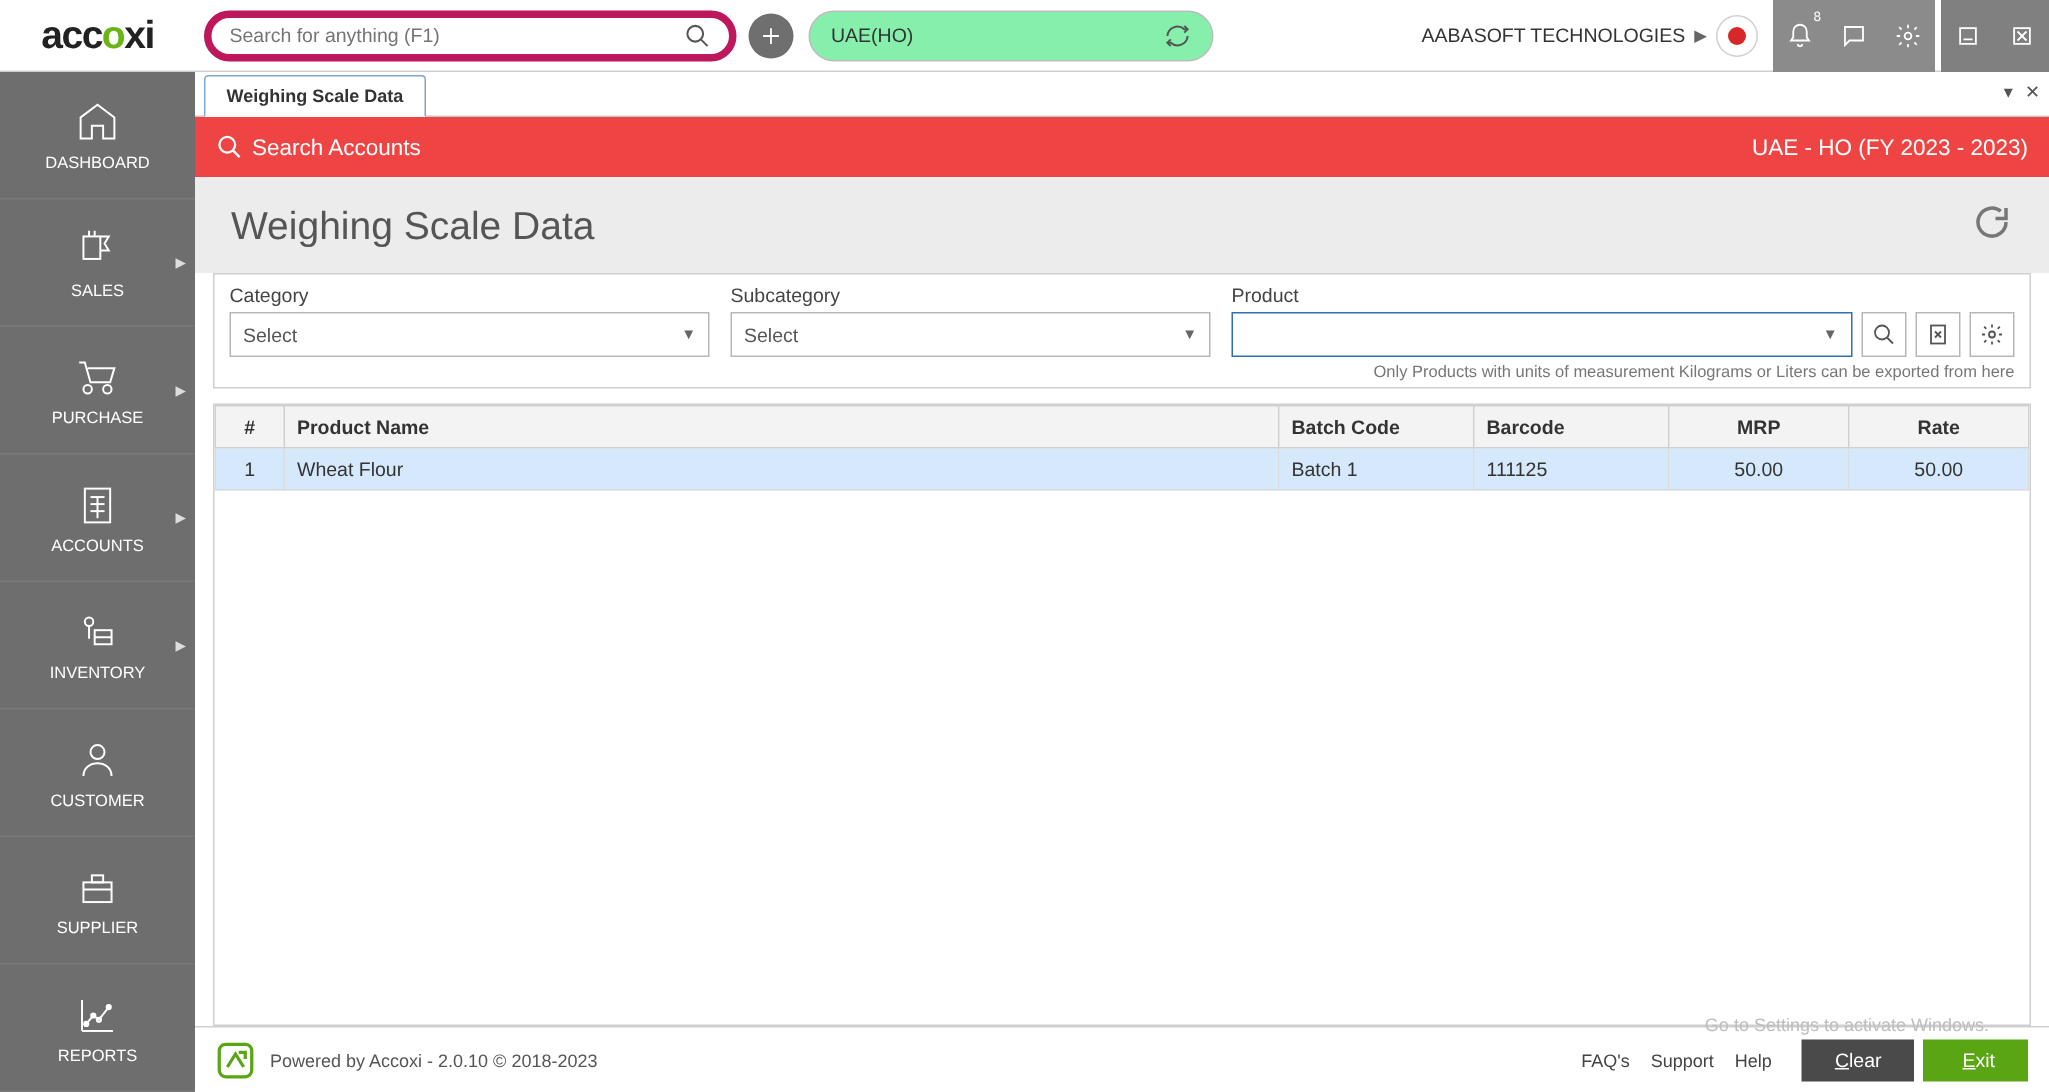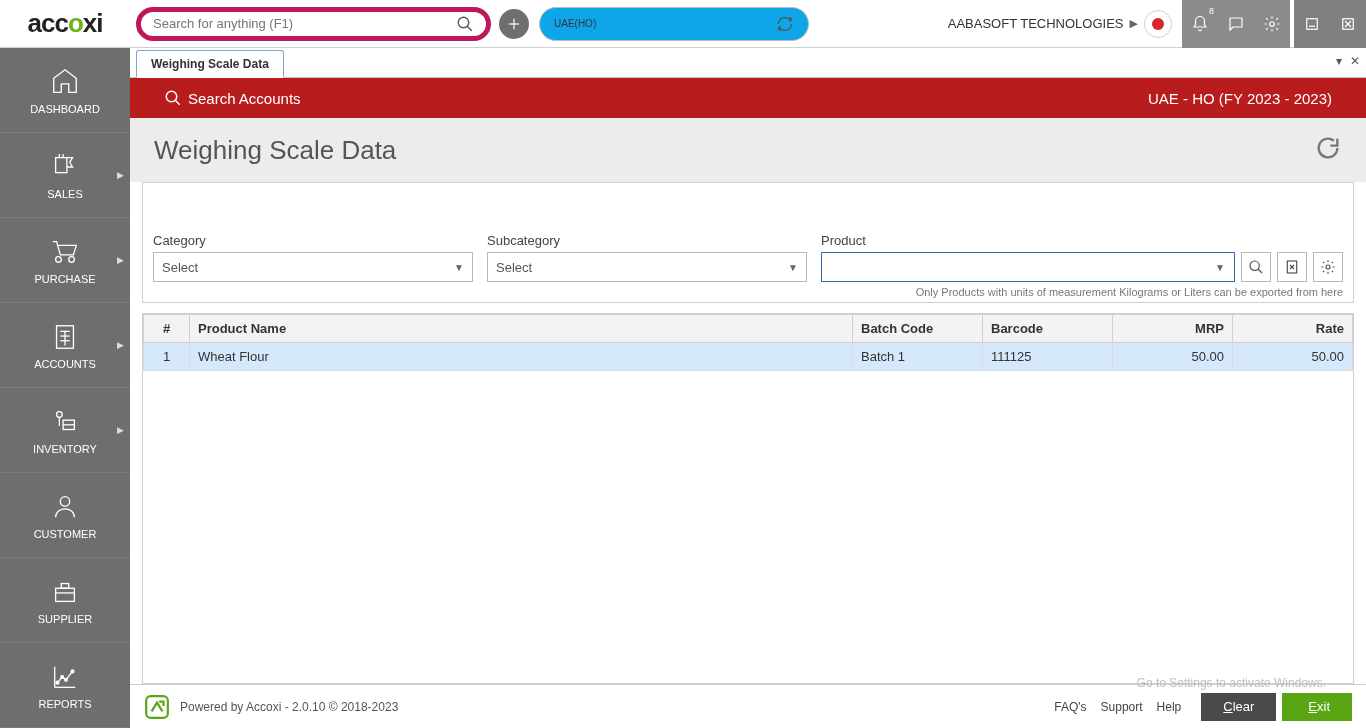--- a/index.html
+++ b/index.html
@@ -4,21 +4,21 @@
 <style>
   * { margin:0; padding:0; box-sizing:border-box; font-family:"Segoe UI",Arial,sans-serif; }
   html,body{width:1366px;height:728px;overflow:hidden;background:#fff;}
   
   .topbar{height:48px;display:flex;align-items:center;background:#fff;border-bottom:1px solid #d0d0d0;}
   .logo{width:130px;height:48px;display:flex;align-items:center;justify-content:center;font-weight:700;font-size:26px;letter-spacing:-1px;color:#222;text-align:right;}
   .logo .dot{color:#6ab516;}
   .searchwrap{flex:0 0 355px;height:34px;margin-left:6px;border:5px solid #be185d;border-radius:17px;display:flex;align-items:center;padding:0 12px;background:#fff;}
   .searchwrap input{flex:1;border:none;outline:none;font-size:13px;color:#555;background:transparent;}
   .circle-btn{width:30px;height:30px;border-radius:50%;background:#6f6f6f;color:#fff;display:flex;align-items:center;justify-content:center;margin-left:8px;font-size:18px;cursor:pointer;}
-  .locwrap{flex:0 0 270px;height:34px;margin-left:10px;border:1px solid #bdbdbd;border-radius:17px;display:flex;align-items:center;padding:0 14px;background:#0ea5e9;font-size:10px;color:#333;}
+  .locwrap{flex:0 0 270px;height:34px;margin-left:10px;border:1px solid #bdbdbd;border-radius:17px;display:flex;align-items:center;padding:0 14px;background:#86efac;font-size:13px;color:#333;}
   .locwrap span.flex{flex:1;}
   .topgap{flex:1;}
   .company{font-size:13px;color:#333;padding-right:6px;}
   .company-arrow{font-size:11px;color:#666;padding-right:6px;}
   .redcircle{width:28px;height:28px;border-radius:50%;border:1px solid #d0d0d0;display:flex;align-items:center;justify-content:center;margin-right:10px;}
   .redcircle-inner{width:12px;height:12px;border-radius:50%;background:#d62828;}
   .graypanel{display:flex;align-items:center;height:48px;background:#8b8b8b;}
   .gp-btn{width:36px;height:48px;display:flex;align-items:center;justify-content:center;color:#fff;cursor:pointer;position:relative;}
   .gp-btn.badge::after{content:attr(data-count);position:absolute;top:6px;right:4px;font-size:9px;color:#fff;}
   .winctrl{display:flex;align-items:center;height:48px;background:#808080;margin-left:4px;}
@@ -30,45 +30,45 @@
   .sidebar{width:130px;background:#6e6e6e;display:flex;flex-direction:column;}
   .navitem{height:85px;display:flex;flex-direction:column;align-items:center;justify-content:center;color:#fff;font-size:11px;cursor:pointer;position:relative;border-bottom:1px solid #7a7a7a;}
   .navitem .ni-ico{height:34px;display:flex;align-items:center;justify-content:center;margin-bottom:4px;}
   .navitem .ni-ico svg{width:30px;height:30px;stroke:#fff;fill:none;stroke-width:1.4;}
   .navitem .arrow{position:absolute;right:6px;top:50%;transform:translateY(-50%);font-size:9px;color:#ddd;}
   
   .main{flex:1;display:flex;flex-direction:column;background:#fff;}
   .tabstrip{height:30px;border-bottom:1px solid #c7c7c7;display:flex;align-items:flex-end;position:relative;padding-left:6px;background:#fff;}
   .tab{height:28px;padding:0 14px;border:1px solid #7aa7d4;border-bottom:1px solid #fff;background:#fff;font-size:12px;font-weight:600;color:#333;display:flex;align-items:center;border-radius:3px 3px 0 0;margin-bottom:-1px;}
   .tabstrip .tabctrl{position:absolute;right:6px;top:6px;display:flex;gap:8px;color:#555;font-size:12px;}
-  .greenbar{height:40px;background:#b91c1c;color:#fff;display:flex;align-items:center;padding:0 34px;font-size:15px;}
+  .greenbar{height:40px;background:#ef4444;color:#fff;display:flex;align-items:center;padding:0 14px;font-size:15px;}
   .greenbar .gap{flex:1;}
   .pagehead{height:64px;background:#ececec;display:flex;align-items:center;padding:0 24px;}
   .pagehead h1{font-size:26px;font-weight:300;color:#555;}
   .pagehead .gap{flex:1;}
   .refresh-ico svg{width:28px;height:28px;stroke:#777;fill:none;stroke-width:2;}
   .filters{border:1px solid #cfcfcf;margin:0 12px;padding:6px 10px 4px;background:#fff;}
   .filterrow{display:flex;gap:14px;}
-  .fcol{display:flex;flex-direction:column;margin-top:44px;}
+  .fcol{display:flex;flex-direction:column;}
   .fcol label{font-size:13px;color:#444;margin-bottom:4px;}
   .fcol.cat{flex:0 0 320px;}
   .fcol.sub{flex:0 0 320px;}
   .fcol.prod{flex:1;}
   .selectbox{height:30px;border:1px solid #b7b7b7;background:#fff;display:flex;align-items:center;padding:0 8px;font-size:13px;color:#555;position:relative;}
   .selectbox .caret{position:absolute;right:8px;font-size:10px;color:#666;}
   .prodrow{display:flex;gap:6px;}
   .prod-input{flex:1;height:30px;border:1px solid #2f6fb2;outline:none;padding:0 8px;font-size:13px;}
   .sqbtn{width:30px;height:30px;border:1px solid #b7b7b7;background:#fff;display:flex;align-items:center;justify-content:center;cursor:pointer;}
   .sqbtn svg{width:16px;height:16px;stroke:#555;fill:none;stroke-width:1.8;}
   .hint{text-align:right;font-size:11px;color:#777;margin-top:4px;}
   
   .tblwrap{flex:1;margin:10px 12px 0;border:1px solid #cfcfcf;background:#fff;overflow:auto;}
   table{width:100%;border-collapse:collapse;font-size:13px;}
   thead th{background:#f3f3f3;border:1px solid #cfcfcf;padding:6px 8px;text-align:left;font-weight:600;color:#333;}
-  thead th.num, tbody td.num{text-align:right;}
+  thead th.num, tbody td.num{text-align:center;}
   thead th.ctr, tbody td.ctr{text-align:center;}
   tbody td{border:1px solid #dcdcdc;padding:6px 8px;color:#333;}
   tbody tr.sel td{background:#d6e8fb;}
   col.c-idx{width:46px;} col.c-name{} col.c-batch{width:130px;} col.c-bar{width:130px;} col.c-mrp{width:120px;} col.c-rate{width:120px;}
   
   .footer{height:44px;border-top:1px solid #cfcfcf;display:flex;align-items:center;padding:0 14px;background:#fff;font-size:12px;color:#555;position:relative;}
   .footer .flogo{width:26px;height:26px;border-radius:4px;display:flex;align-items:center;justify-content:center;margin-right:10px;}
   .footer .flogo svg{width:26px;height:26px;}
   .footer .gap{flex:1;}
   .footer a{color:#444;text-decoration:none;margin-right:14px;cursor:pointer;}

